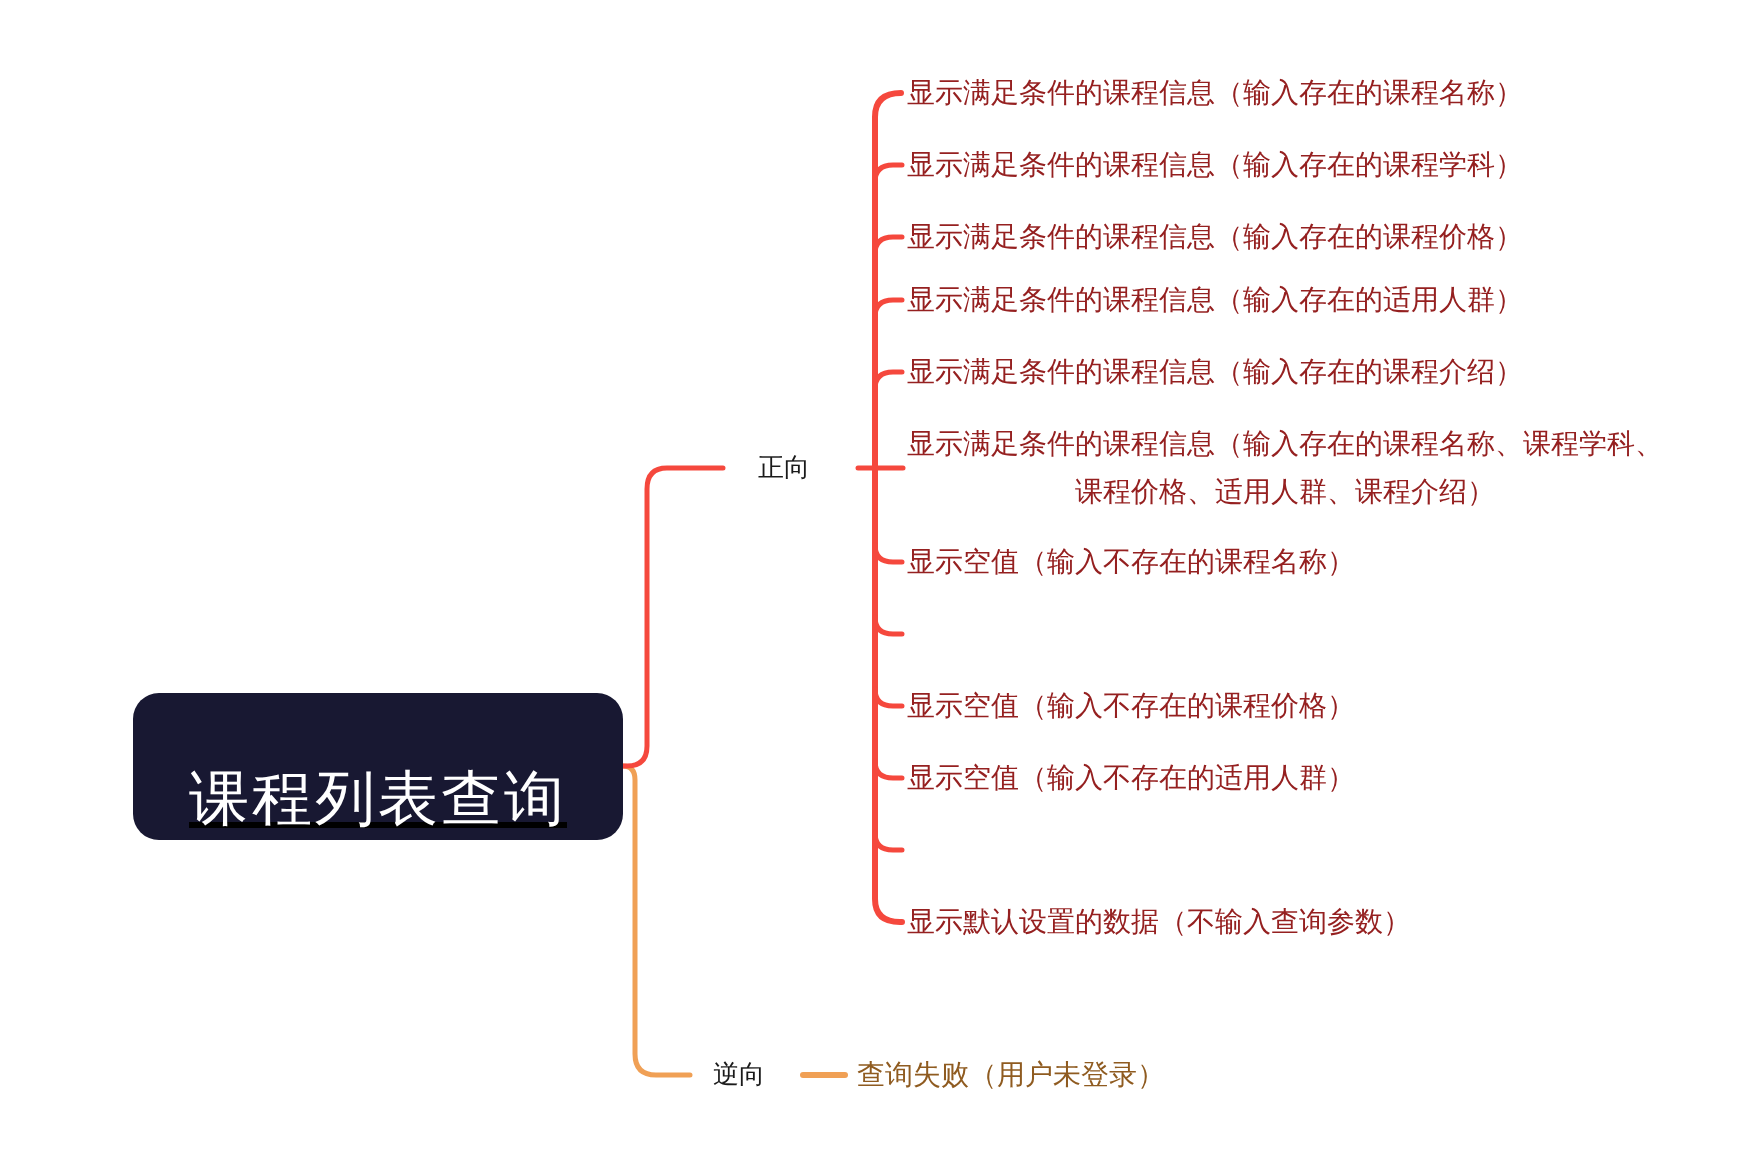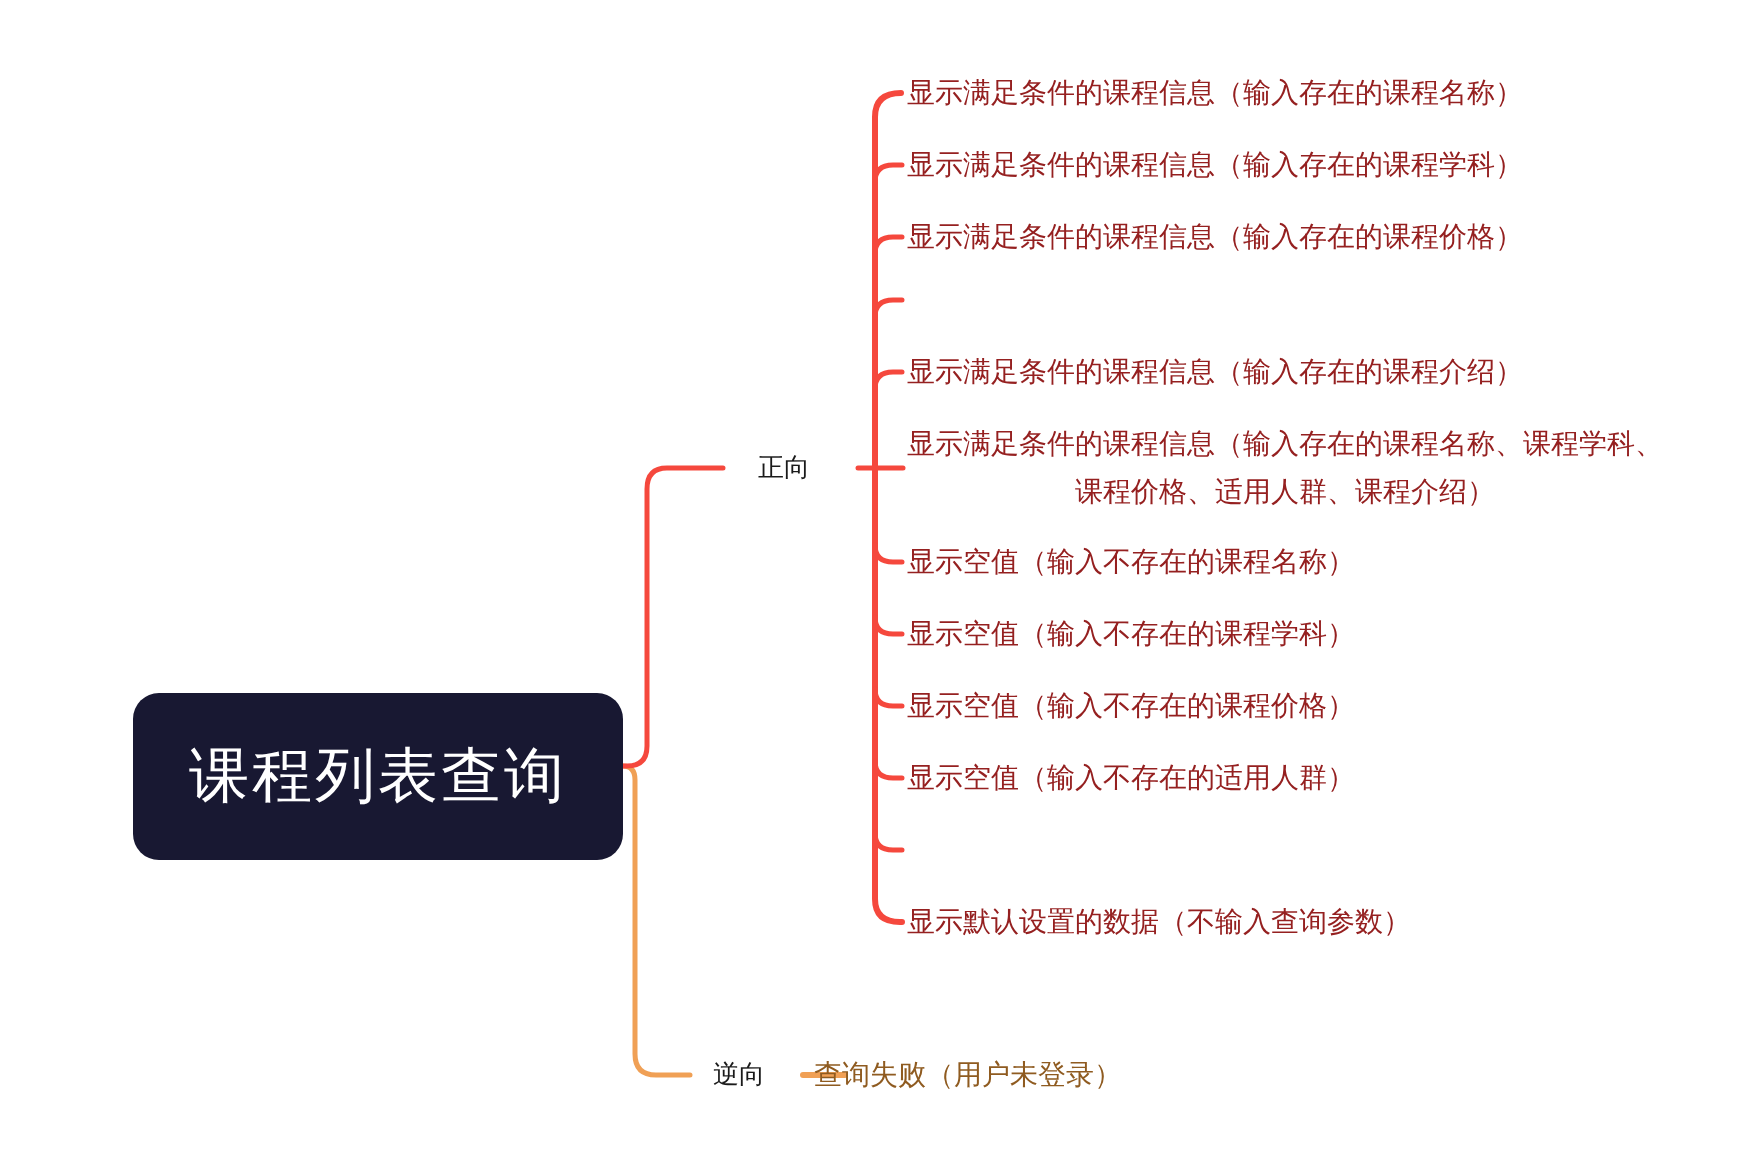--- a/index.html
+++ b/index.html
@@ -29,26 +29,27 @@
   svg.connectors path.red { stroke: var(--line-red); stroke-width: 5; }
   svg.connectors path.red.spine { stroke-width: 6; }
   svg.connectors path.orange { stroke: var(--line-orange); stroke-width: 5; }
   svg.connectors path.orange.dash { stroke-width: 6; }
 
   .root-node {
     position: absolute;
     left: 133px;
     top: 693px;
     width: 490px;
-    height: 167px;
+    height: 147px;
     background: var(--root-bg);
     border-radius: 26px;
     display: flex;
-    align-items: center;
+    align-items: flex-end;
     justify-content: center;
+    text-decoration: underline;
   }
   .root-node .root-label {
     color: var(--root-text);
     font-size: 60px;
     letter-spacing: 3px;
     white-space: nowrap;
   }
   .branch-label {
     position: absolute;
     transform: translateY(-52%);
@@ -61,21 +62,21 @@
   .branch-label.negative { left: 713px; top: 1075px; }
 
   .leaf {
     position: absolute;
     transform: translateY(-50%);
     font-size: 28px;
     line-height: 1.7;
     white-space: nowrap;
   }
   .leaf.pos { left: 907px; color: var(--leaf-red); text-align: center; }
-  .leaf.neg { left: 814px; color: var(--leaf-brown); }
+  .leaf.neg { left: 857px; color: var(--leaf-brown); }
   .leaf.multiline { white-space: pre-line; }
 </style>
 </head>
 <body>
 
 <div class="canvas">
 
   <svg class="connectors" width="1762" height="1174" viewBox="0 0 1762 1174">
 
     <path class="orange" d="M 623 766 Q 635 766 635 780 L 635 1054 Q 635 1075 656 1075 L 690 1075"></path>
@@ -103,24 +104,24 @@
   <div class="root-node">
     <span class="root-label">课程列表查询</span>
   </div>
 
   <div class="branch-label positive">正向</div>
   <div class="branch-label negative">逆向</div>
 
   <div class="leaf pos" style="top:93px">显示满足条件的课程信息（输入存在的课程名称）</div>
   <div class="leaf pos" style="top:165px">显示满足条件的课程信息（输入存在的课程学科）</div>
   <div class="leaf pos" style="top:237px">显示满足条件的课程信息（输入存在的课程价格）</div>
+  <div class="leaf pos" style="top:300px">显示满足条件的课程信息（输入存在的适用人群）</div>
   <div class="leaf pos" style="top:372px">显示满足条件的课程信息（输入存在的课程介绍）</div>
   <div class="leaf pos multiline" style="top:468px">显示满足条件的课程信息（输入存在的课程名称、课程学科、
 课程价格、适用人群、课程介绍）</div>
   <div class="leaf pos" style="top:562px">显示空值（输入不存在的课程名称）</div>
-  <div class="leaf pos" style="top:634px">显示空值（输入不存在的课程学科）</div>
   <div class="leaf pos" style="top:706px">显示空值（输入不存在的课程价格）</div>
   <div class="leaf pos" style="top:778px">显示空值（输入不存在的适用人群）</div>
   <div class="leaf pos" style="top:922px">显示默认设置的数据（不输入查询参数）</div>
 
   <div class="leaf neg" style="top:1075px">查询失败（用户未登录）</div>
 
 </div>
 
 </body></html>

